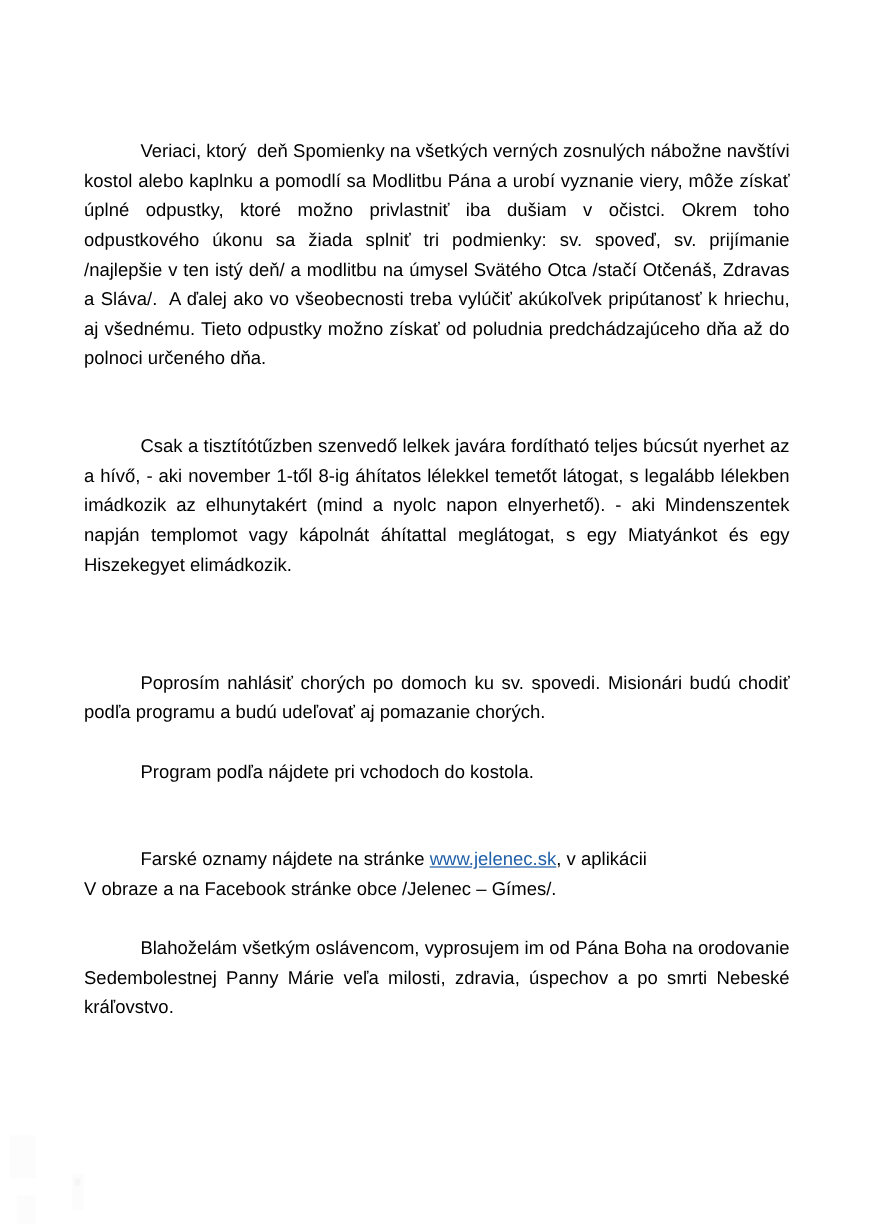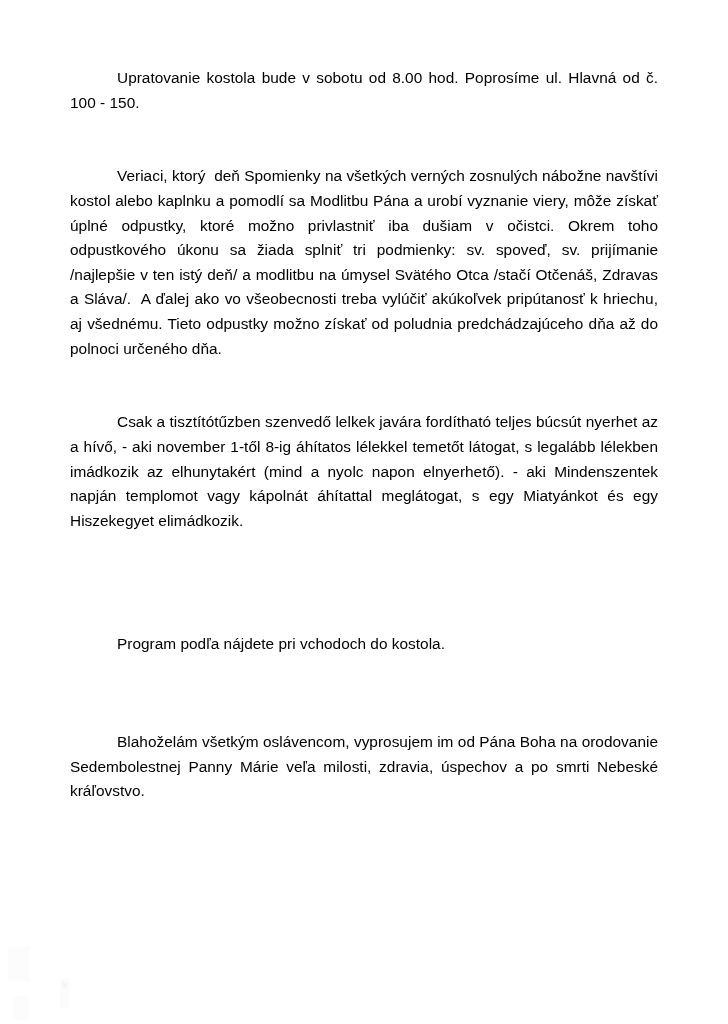--- a/index.html
+++ b/index.html
@@ -67,49 +67,51 @@
   .n3 { left: 60px; top: 978px; width: 10px; height: 30px; }
   .n4 { left: 62px; top: 982px; width: 5px;  height: 6px;  background: #f4f4f4; }
 </style>
 </head>
 <body>
 
 <div class="page">
 
   <div class="doc-body">
 
-    <p class="para">Upratovanie kostola bude v sobotu od 8.00 hod. Poprosíme ul. Hlavná od č. 100 - 150.</p>
 
     <div class="spacer-line"></div>
 
 
     <div class="spacer-line"></div>
 
     <p class="para">Veriaci, ktorý  deň Spomienky na všetkých verných zosnulých nábožne navštívi kostol alebo kaplnku a pomodlí sa Modlitbu Pána a urobí vyznanie viery, môže získať úplné odpustky, ktoré možno privlastniť iba dušiam v očistci. Okrem toho odpustkového úkonu sa žiada splniť tri podmienky: sv. spoveď, sv. prijímanie /najlepšie v ten istý deň/ a modlitbu na úmysel Svätého Otca /stačí Otčenáš, Zdravas a Sláva/.  A ďalej ako vo všeobecnosti treba vylúčiť akúkoľvek pripútanosť k hriechu, aj všednému. Tieto odpustky možno získať od poludnia predchádzajúceho dňa až do polnoci určeného dňa.</p>
 
     <div class="spacer-line"></div>
 
 
     <div class="spacer-line"></div>
 
     <p class="para">Csak a tisztítótűzben szenvedő lelkek javára fordítható teljes búcsút nyerhet az a hívő, - aki november 1-től 8-ig áhítatos lélekkel temetőt látogat, s legalább lélekben imádkozik az elhunytakért (mind a nyolc napon elnyerhető). - aki Mindenszentek napján templomot vagy kápolnát áhítattal meglátogat, s egy Miatyánkot és egy Hiszekegyet elimádkozik.</p>
 
     <div class="spacer-gap"></div>
     <div class="spacer-line"></div>
 
+    <p class="para">Poprosím nahlásiť chorých po domoch ku sv. spovedi. Misionári budú chodiť podľa programu a budú udeľovať aj pomazanie chorých.</p>
 
     <div class="spacer-line"></div>
 
     <p class="para">Program podľa nájdete pri vchodoch do kostola.</p>
 
     <div class="spacer-line"></div>
 
 
     <div class="spacer-line"></div>
 
+    <p class="para"><span>Farské oznamy nájdete na stránke </span><a class="link" href="#">www.jelenec.sk</a><span>, v aplikácii
+V obraze a na Facebook stránke obce /Jelenec – Gímes/.</span></p>
 
     <div class="spacer-line"></div>
 
     <p class="para">Blahoželám všetkým oslávencom, vyprosujem im od Pána Boha na orodovanie Sedembolestnej Panny Márie veľa milosti, zdravia, úspechov a po smrti Nebeské kráľovstvo.</p>
 
   </div>
 
   <div class="scan-noise n1"></div>
   <div class="scan-noise n2"></div>
   <div class="scan-noise n3"></div>

